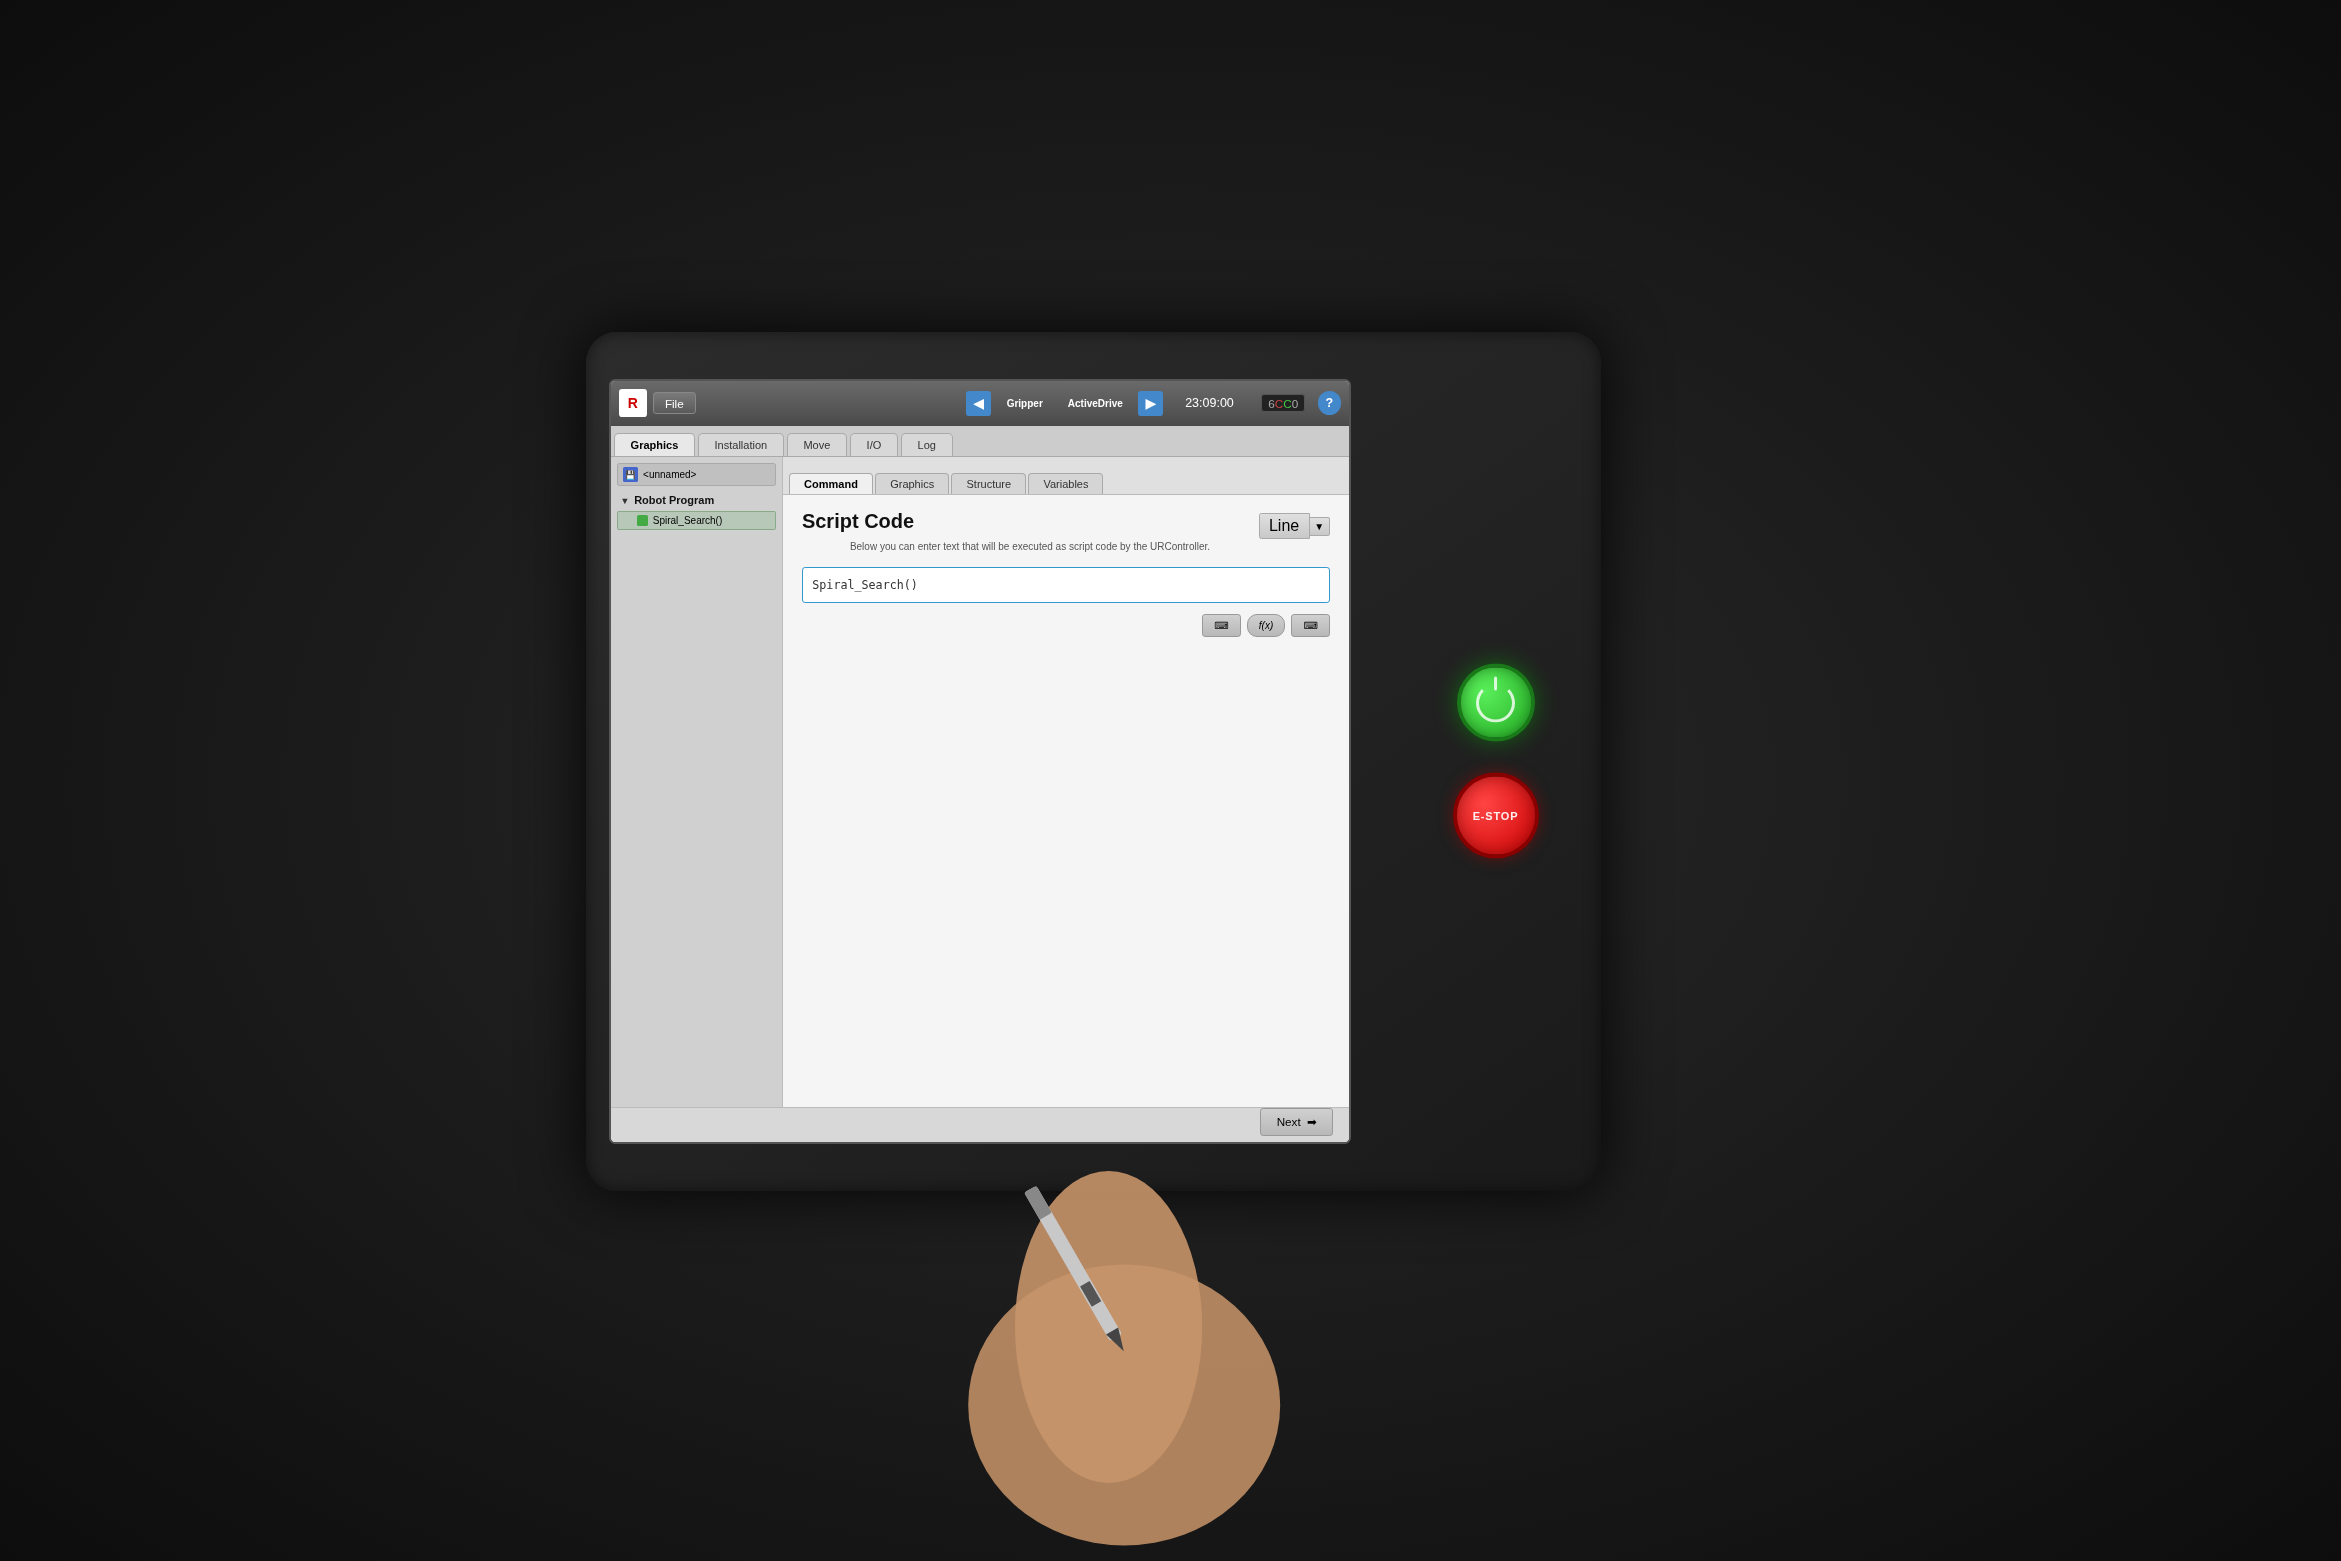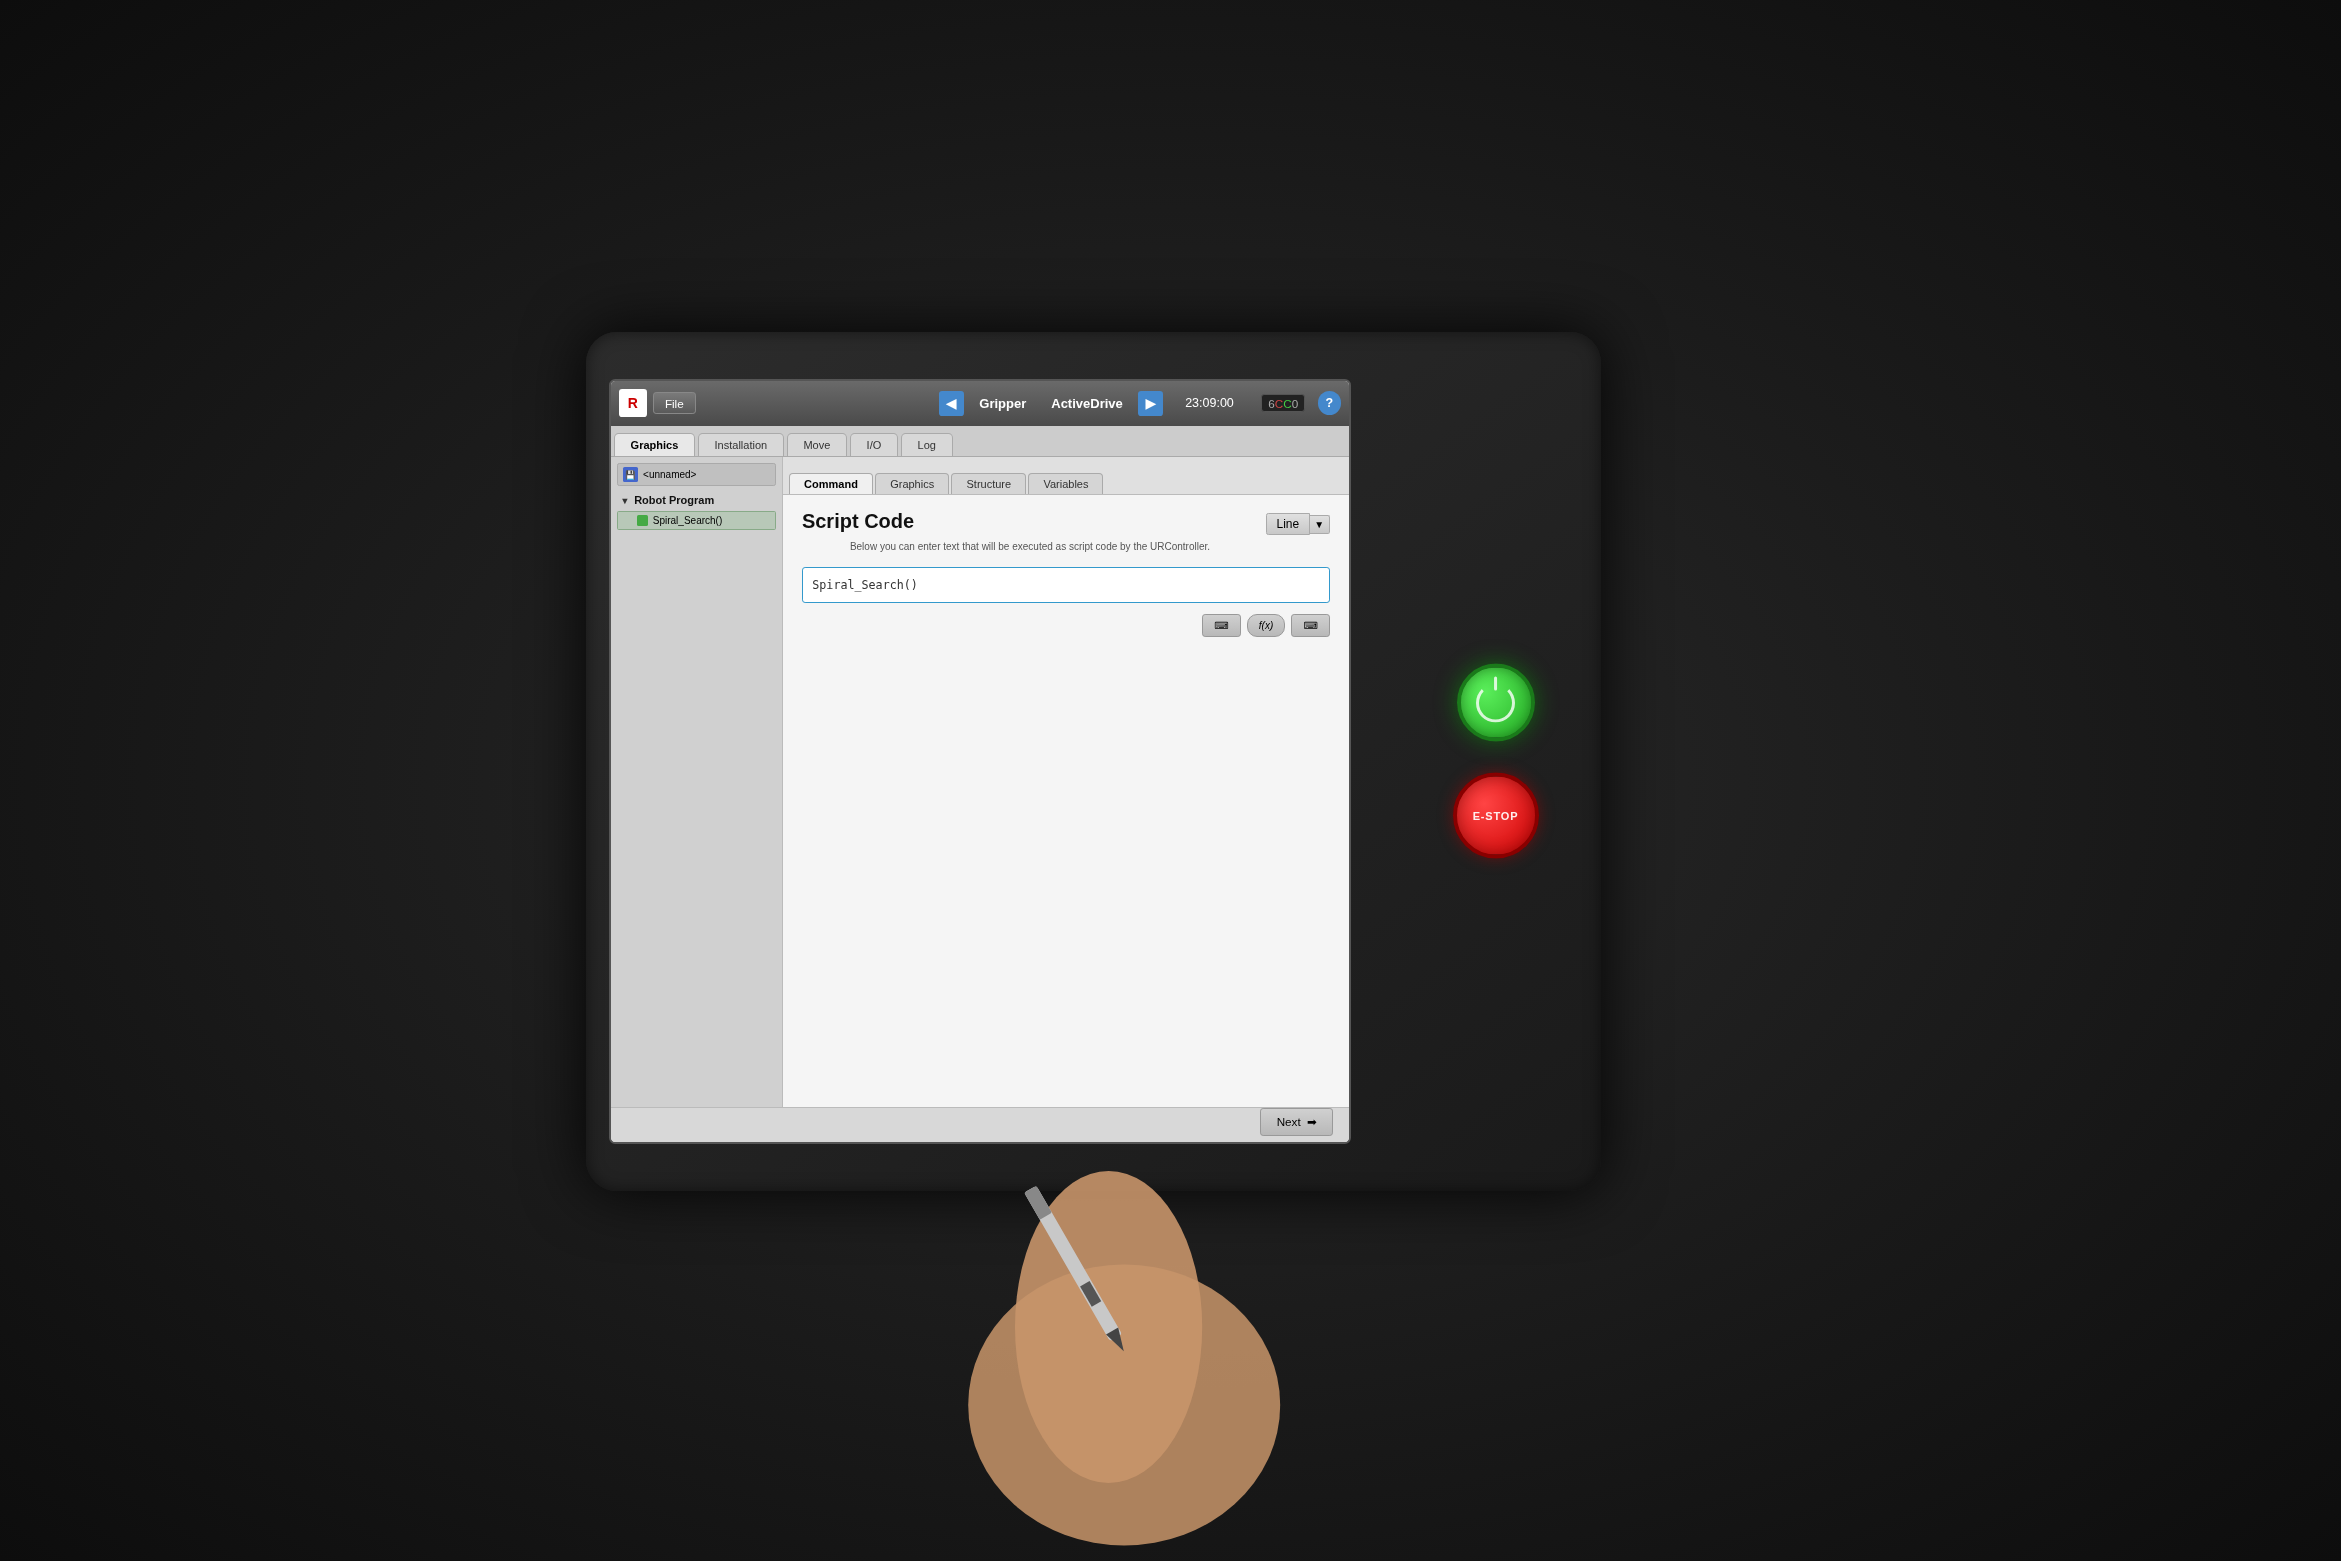--- a/index.html
+++ b/index.html
@@ -91,21 +91,21 @@
       display: flex;
       align-items: center;
       justify-content: center;
       color: white;
       font-size: 14px;
       cursor: pointer;
       margin-left: auto;
     }
 
     .nav-label {
-      font-size: 13px;
+      font-size: 10px;
       font-weight: bold;
       color: white;
       font-family: Arial, sans-serif;
       padding: 0 9.4px;
     }
 
     .time-display {
       color: white;
       font-size: 12.5px;
       font-family: Arial, sans-serif;
@@ -302,21 +302,21 @@
       font-family: Arial, sans-serif;
       margin-bottom: 15.6px;
       padding-left: 48px;
     }
 
     .line-btn {
       background: linear-gradient(to bottom, #e0e0e0, #c8c8c8);
       border: 0.8px solid #aaa;
       border-radius: 2.3px 0 0 2.3px;
       padding: 3.1px 9.4px;
-      font-size: 12px;
+      font-size: 16px;
       font-family: Arial, sans-serif;
       cursor: pointer;
     }
 
     .line-dropdown {
       background: linear-gradient(to bottom, #e0e0e0, #c8c8c8);
       border: 0.8px solid #aaa;
       border-left: none;
       border-radius: 0 2.3px 2.3px 0;
       padding: 3.1px 4.7px;

